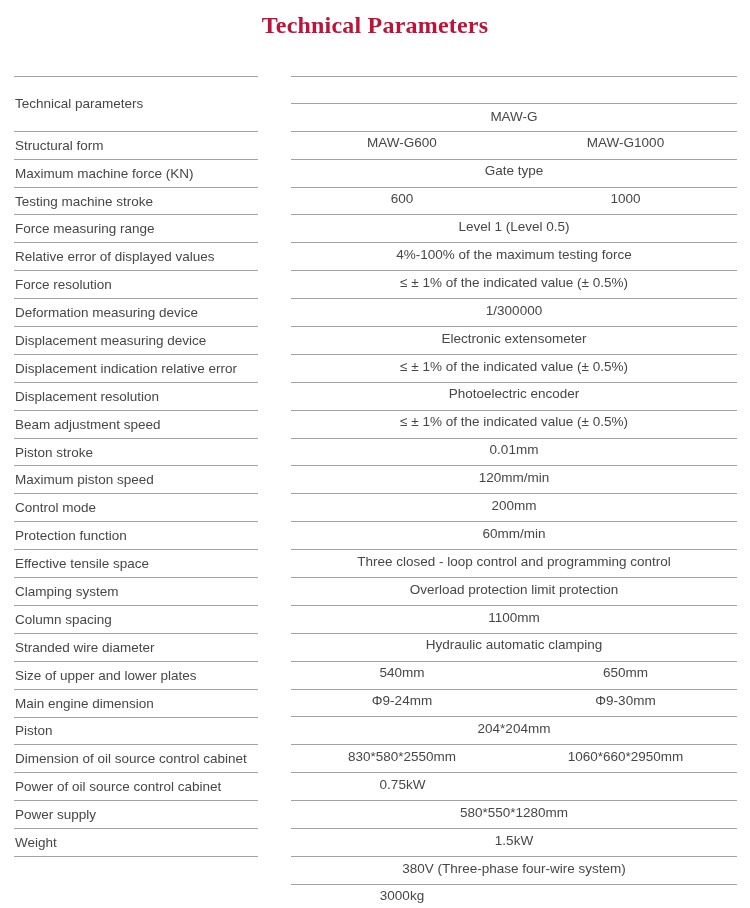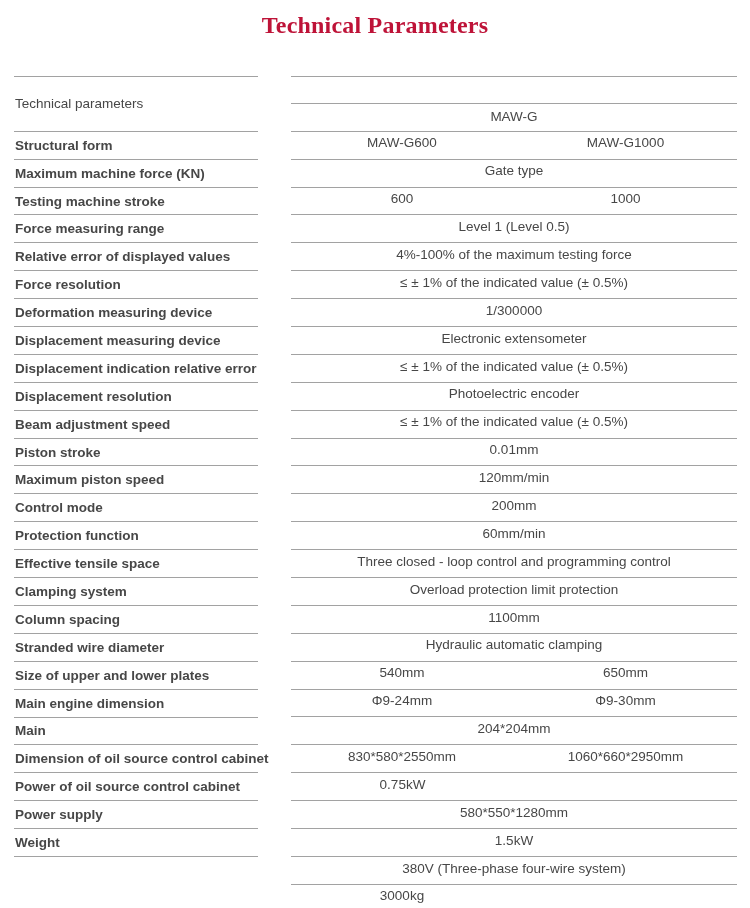--- a/index.html
+++ b/index.html
@@ -53,21 +53,20 @@
     padding-left: 1px;
   }
   .left-cell {
     box-sizing: border-box;
     height: var(--rh);
     border-bottom: 1px solid var(--line);
     display: flex;
     align-items: center;
     padding-left: 1px;
     white-space: nowrap;
-    font-weight: bold;
   }
   .vrow {
     box-sizing: border-box;
     height: var(--rh);
     border-bottom: 1px solid var(--line);
     display: flex;
   }
   .vrow.top { border-top: 1px solid var(--line); }
   .vcell {
     display: flex;
@@ -107,21 +106,21 @@
           <div class="left-cell">Piston stroke</div>
           <div class="left-cell">Maximum piston speed</div>
           <div class="left-cell">Control mode</div>
           <div class="left-cell">Protection function</div>
           <div class="left-cell">Effective tensile space</div>
           <div class="left-cell">Clamping system</div>
           <div class="left-cell">Column spacing</div>
           <div class="left-cell">Stranded wire diameter</div>
           <div class="left-cell">Size of upper and lower plates</div>
           <div class="left-cell">Main engine dimension</div>
-          <div class="left-cell">Main</div>
+          <div class="left-cell">Piston</div>
           <div class="left-cell">Dimension of oil source control cabinet</div>
           <div class="left-cell">Power of oil source control cabinet</div>
           <div class="left-cell">Power supply</div>
           <div class="left-cell">Weight</div>
         </div>
     </div>
 
     <div class="col-gap"></div>
 
     <div class="right-col">

